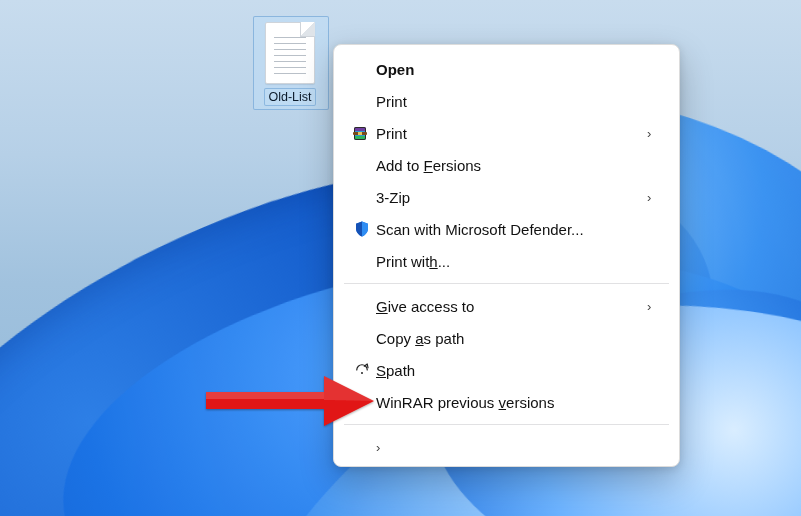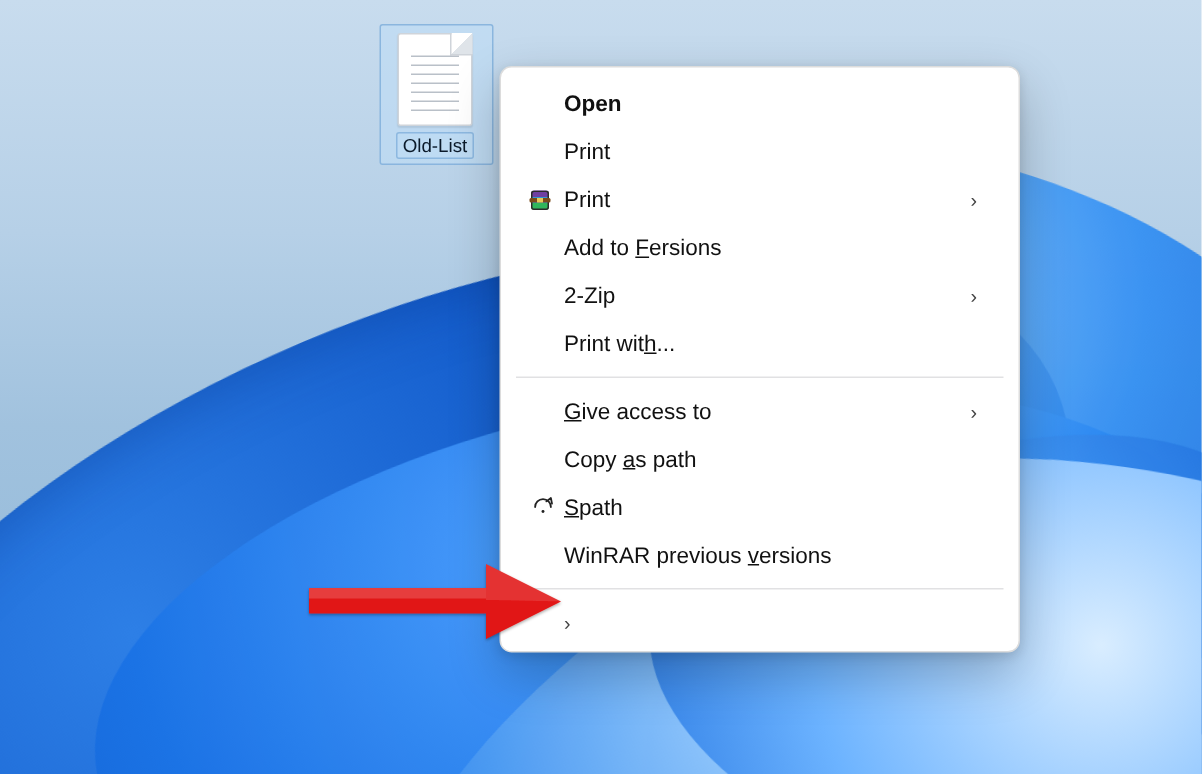--- a/index.html
+++ b/index.html
@@ -200,24 +200,34 @@
     <span class="chev">›</span>
   </div>
 
   <div class="mi">
     <span class="ico"></span>
     <span class="lbl"><span>Add to </span><span class="u">F</span><span>ersions</span></span>
   </div>
 
   <div class="mi">
     <span class="ico"></span>
-    <span class="lbl">2-Zip</span>
-    <span class="chev">›</span>
-  </div>
-
+    <span class="lbl">3-Zip</span>
+    <span class="chev">›</span>
+  </div>
+
+  <div class="mi">
+    <span class="ico ic-shield">
+      <svg width="18" height="18" viewBox="0 0 24 24">
+        <path d="M12 2 L20 5 V11 C20 16 16.5 20.3 12 22 C7.5 20.3 4 16 4 11 V5 Z" fill="#1f6fe0"></path>
+        <path d="M12 2 L20 5 V11 C20 16 16.5 20.3 12 22 Z" fill="#2f8df3"></path>
+        <path d="M12 2 V22 C7.5 20.3 4 16 4 11 V5 Z" fill="#1552b6"></path>
+      </svg>
+    </span>
+    <span class="lbl">Scan with Microsoft Defender...</span>
+  </div>
 
   <div class="mi">
     <span class="ico"></span>
     <span class="lbl"><span>Print wit</span><span class="u">h</span><span>...</span></span>
   </div>
 
   <div class="sep"></div>
 
   <div class="mi">
     <span class="ico"></span>

